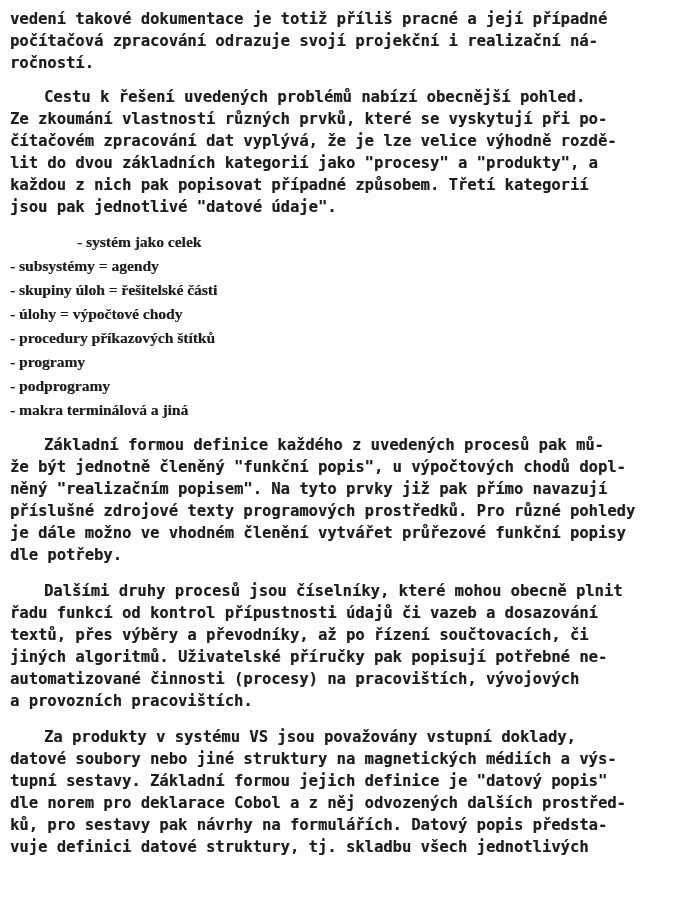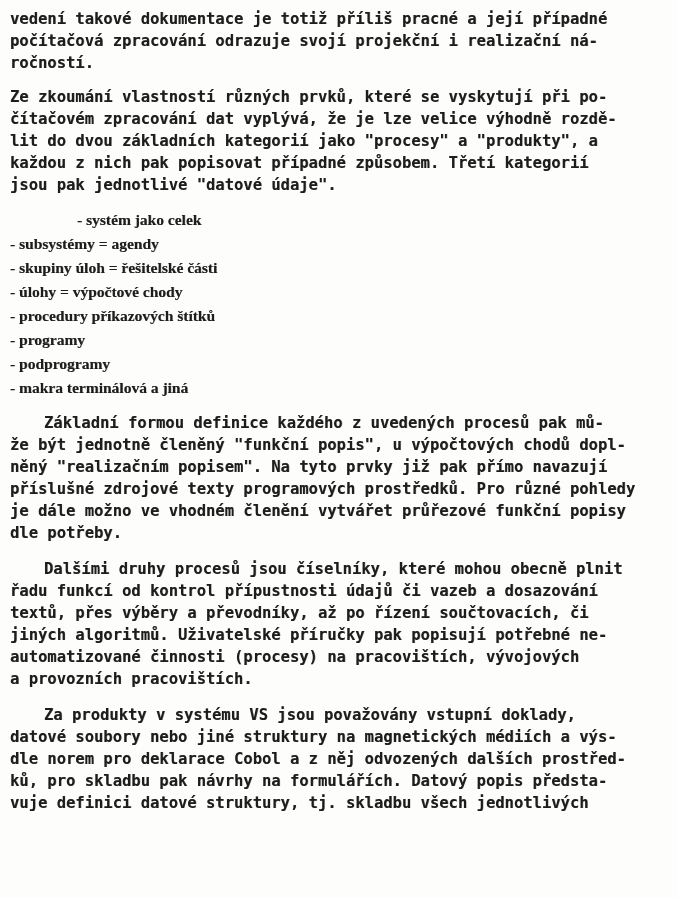--- a/index.html
+++ b/index.html
@@ -40,20 +40,21 @@
 </head>
 <body>
 
 <div class="page" style="background: rgb(253, 253, 251); color: rgb(29, 29, 29);">
     <div class="block paragraph">
       <div class="line ind-0">vedení takové dokumentace je totiž příliš pracné a její případné</div>
       <div class="line ind-0">počítačová zpracování odrazuje svojí projekční i realizační ná-</div>
       <div class="line ind-0">ročností.</div>
     </div>
     <div class="block paragraph gap-blank">
+      <div class="line ind-1">Cestu k řešení uvedených problémů nabízí obecnější pohled.</div>
       <div class="line ind-0">Ze zkoumání vlastností různých prvků, které se vyskytují při po-</div>
       <div class="line ind-0">čítačovém zpracování dat vyplývá, že je lze velice výhodně rozdě-</div>
       <div class="line ind-0">lit do dvou základních kategorií jako "procesy" a "produkty", a</div>
       <div class="line ind-0">každou z nich pak popisovat případné způsobem. Třetí kategorií</div>
       <div class="line ind-0">jsou pak jednotlivé "datové údaje".</div>
     </div>
     <div class="block list gap-blank">
       <div class="line ind-2">- systém jako celek</div>
       <div class="line ind-0">- subsystémy = agendy</div>
       <div class="line ind-0">- skupiny úloh = řešitelské části</div>
@@ -75,17 +76,18 @@
       <div class="line ind-1">Dalšími druhy procesů jsou číselníky, které mohou obecně plnit</div>
       <div class="line ind-0">řadu funkcí od kontrol přípustnosti údajů či vazeb a dosazování</div>
       <div class="line ind-0">textů, přes výběry a převodníky, až po řízení součtovacích, či</div>
       <div class="line ind-0">jiných algoritmů. Uživatelské příručky pak popisují potřebné ne-</div>
       <div class="line ind-0">automatizované činnosti (procesy) na pracovištích, vývojových</div>
       <div class="line ind-0">a provozních pracovištích.</div>
     </div>
     <div class="block paragraph gap-tight">
       <div class="line ind-1">Za produkty v systému VS jsou považovány vstupní doklady,</div>
       <div class="line ind-0">datové soubory nebo jiné struktury na magnetických médiích a výs-</div>
+      <div class="line ind-0">tupní sestavy. Základní formou jejich definice je "datový popis"</div>
       <div class="line ind-0">dle norem pro deklarace Cobol a z něj odvozených dalších prostřed-</div>
-      <div class="line ind-0">ků, pro skladbu pak návrhy na formulářích. Datový popis předsta-</div>
+      <div class="line ind-0">ků, pro sestavy pak návrhy na formulářích. Datový popis předsta-</div>
       <div class="line ind-0">vuje definici datové struktury, tj. skladbu všech jednotlivých</div>
     </div>
   </div>
 
 </body></html>

